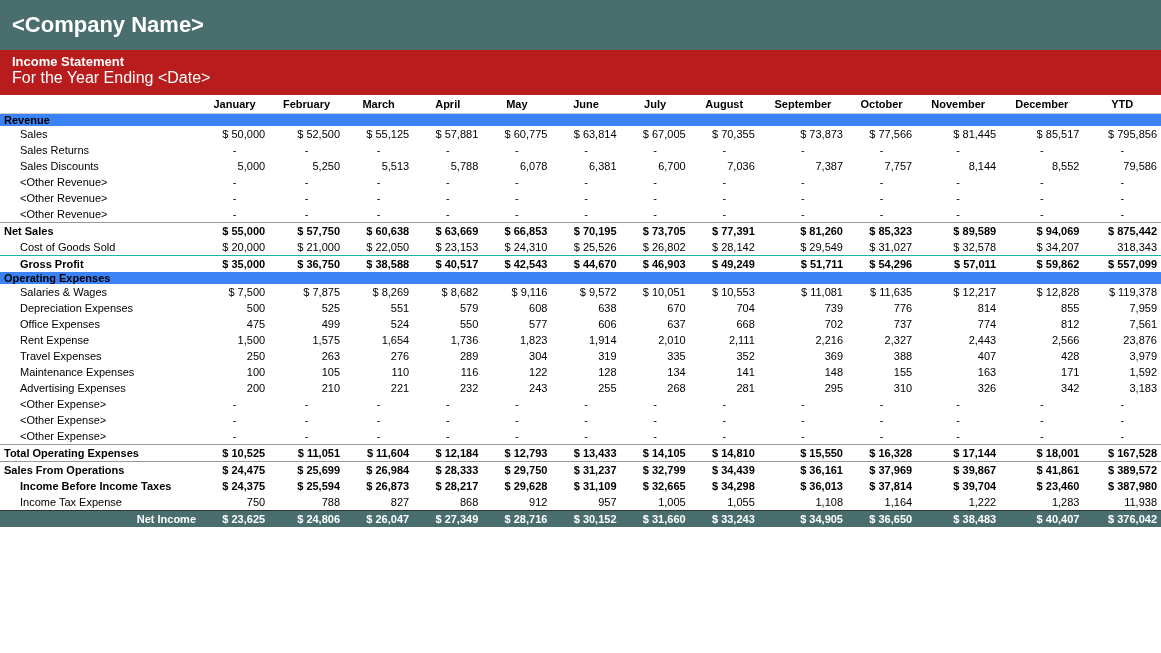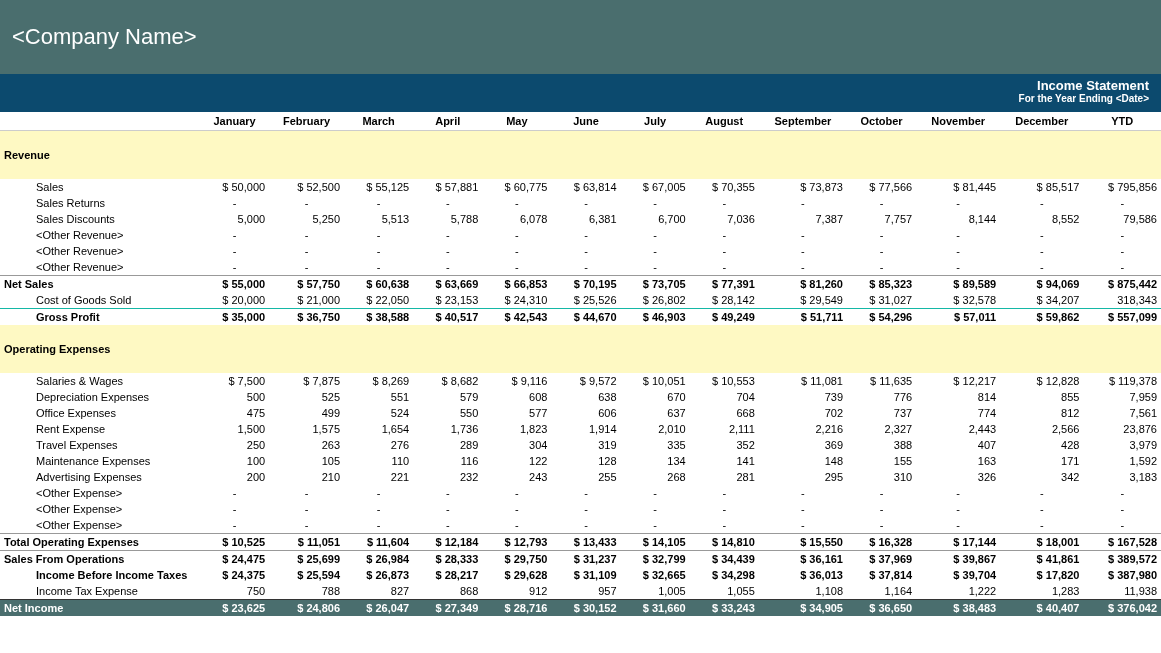--- a/index.html
+++ b/index.html
@@ -2,32 +2,32 @@
 <html><head>
   <meta charset="utf-8">
   <style>
     * { margin: 0; padding: 0; box-sizing: border-box; }
     body { font-family: Arial, sans-serif; font-size: 11px; background: #fff; }
 
     .header-company {
       background: #4a6e6e;
       color: #fff;
       font-size: 22px;
-      font-weight: normal;
-      padding: 24px 12px;
+      font-weight: bold;
+      padding: 12px 12px;
     }
 
     .header-title {
-      background: #0c4a6e;
+      background: #b91c1c;
       color: #fff;
-      text-align: right;
+      text-align: left;
       padding: 4px 12px 8px;
     }
     .header-title .title-main { font-size: 13px; font-weight: bold; }
-    .header-title .title-sub { font-size: 10px; font-weight: bold; }
+    .header-title .title-sub { font-size: 16px; }
 
     table {
       width: 100%;
       border-collapse: collapse;
       font-size: 11px;
     }
 
     th {
       background: #fff;
       text-align: center;
@@ -36,38 +36,39 @@
       font-weight: bold;
       white-space: nowrap;
     }
 
     td {
       padding: 2px 4px;
       white-space: nowrap;
     }
 
     .section-header td {
-      background: #fef9c3;
+      background: #3b82f6;
       font-weight: bold;
-      padding: 18px 4px;
+      padding: 0 4px;
     }
 
     .row-label { text-align: left; }
     .row-value { text-align: right; }
 
-    .indent1 { padding-left: 36px; margin-top: 46px; }
+    .indent1 { padding-left: 20px; margin-top: 46px; }
     .indent2 { }
 
     .bold-row td { font-weight: bold; }
 
     .net-income-row td {
       background: #4a6e6e;
       color: #fff;
       font-weight: bold;
       border-top: 1px solid #333;
+      text-align: right;
     }
 
     .subtotal-row td {
       border-top: 1px solid #999;
       font-weight: bold;
     }
 
     .gross-profit-row td {
       border-top: 1px solid #14b8a6;
     }
@@ -453,21 +454,21 @@
         <td class="row-value">$ 25,594</td>
         <td class="row-value">$ 26,873</td>
         <td class="row-value">$ 28,217</td>
         <td class="row-value">$ 29,628</td>
         <td class="row-value">$ 31,109</td>
         <td class="row-value">$ 32,665</td>
         <td class="row-value">$ 34,298</td>
         <td class="row-value">$ 36,013</td>
         <td class="row-value">$ 37,814</td>
         <td class="row-value">$ 39,704</td>
-        <td class="row-value">$ 17,820</td>
+        <td class="row-value">$ 23,460</td>
         <td class="row-value">$ 387,980</td>
       </tr>
       <tr>
         <td class="row-label indent1">Income Tax Expense</td>
         <td class="row-value">750</td>
         <td class="row-value">788</td>
         <td class="row-value">827</td>
         <td class="row-value">868</td>
         <td class="row-value">912</td>
         <td class="row-value">957</td>

